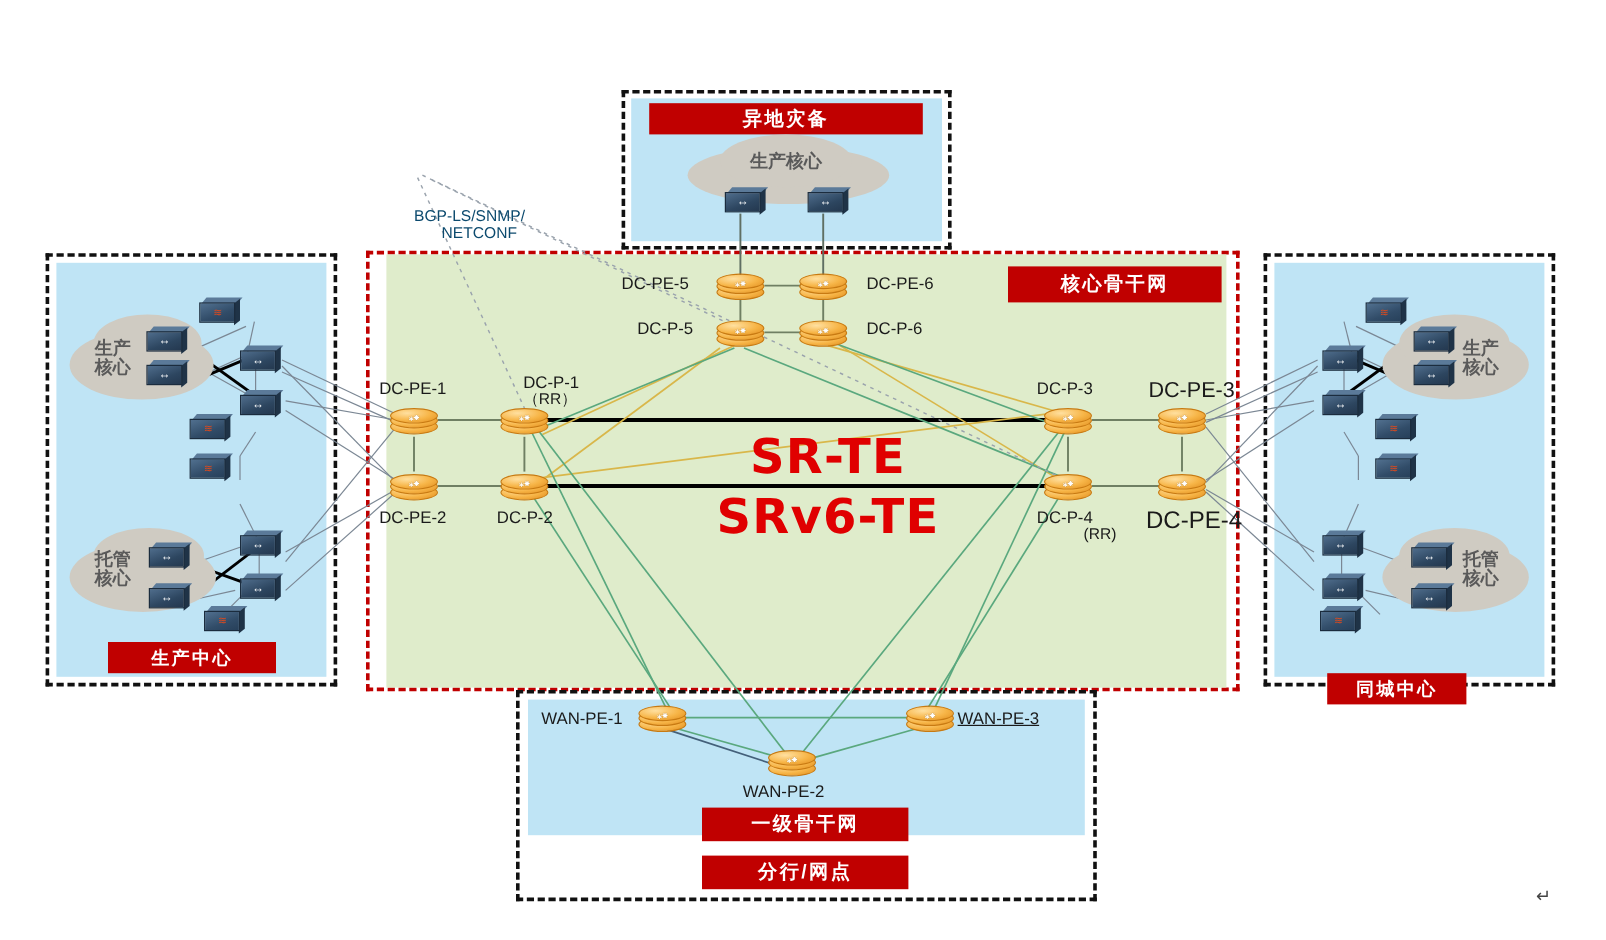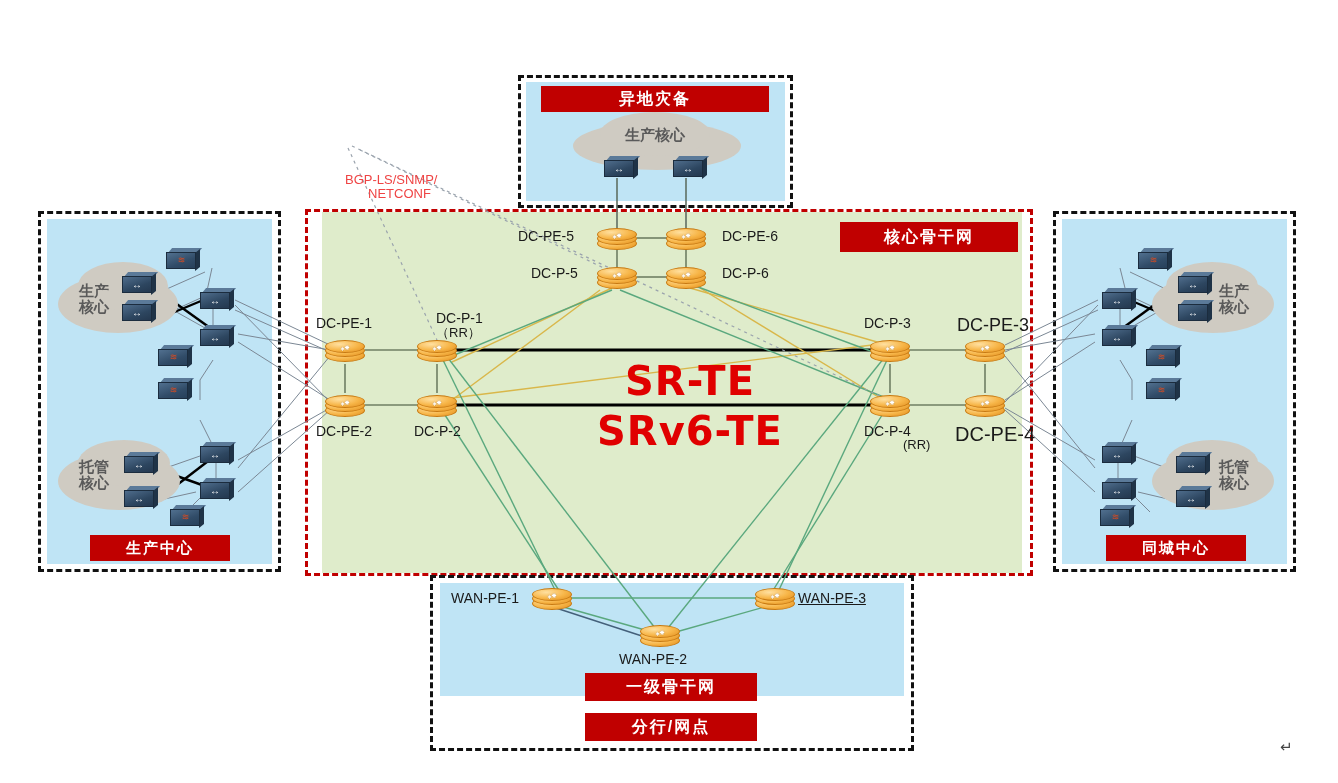--- a/index.html
+++ b/index.html
@@ -20,21 +20,21 @@
 
   .cloud{position:absolute;background:#cfcbc2;border-radius:50%;}
   .cloudtxt{position:absolute;color:#5a5a5a;font-weight:bold;line-height:1.05;
             text-align:center;}
 
   .nodelabel{position:absolute;color:#1a1a1a;white-space:nowrap;line-height:1.05;}
 
   .sdnbox{position:absolute;border:1px solid #8fa8bd;border-radius:8px;
           background:#ffffff;display:flex;flex-direction:column;
           align-items:center;justify-content:center;color:#2b3c4e;line-height:1.25;}
-  .proto{position:absolute;color:#ef4444;text-align:right;line-height:1.2;white-space:nowrap;}
+  .proto{position:absolute;color:#0c4a6e;text-align:right;line-height:1.2;white-space:nowrap;}
 
   .srte{position:absolute;color:#e00000;font-weight:bold;letter-spacing:1px;
         text-align:center;white-space:nowrap;
         font-family:"DejaVu Sans","Liberation Sans",sans-serif;}
 
   .pilcrow{position:absolute;color:#444;font-size:15px;}
   .artifact{position:absolute;color:#cfe0e8;font-size:13px;}
 
   
   .router{position:absolute;width:40px;height:28px;}
@@ -510,20 +510,20 @@
       <div class="face"></div>
     <div class="glyph">↔</div>
     </div>
   <div class="sw fw" style="left:1100px;top:505px;">
     <div class="top"></div>
       <div class="side"></div>
       <div class="face"></div>
     <div class="glyph">≋</div>
     </div>
 
-  <div class="banner" style="left:1106px;top:535px;width:140px;height:26px;font-size:15px;">同城中心</div>
+  <div class="banner" style="left:1106px;top:561px;width:116px;height:26px;font-size:15px;">同城中心</div>
 
   <div class="banner" style="left:585px;top:673px;width:172px;height:28px;font-size:16px;">一级骨干网</div>
   <div class="banner" style="left:585px;top:713px;width:172px;height:28px;font-size:16px;">分行/网点</div>
 
   <div class="pilcrow" style="left:1280px;top:738px;">↵</div>
   <div class="artifact" style="left:300px;top:8px;">&nbsp;</div>
 </div>
 
 </body></html>

